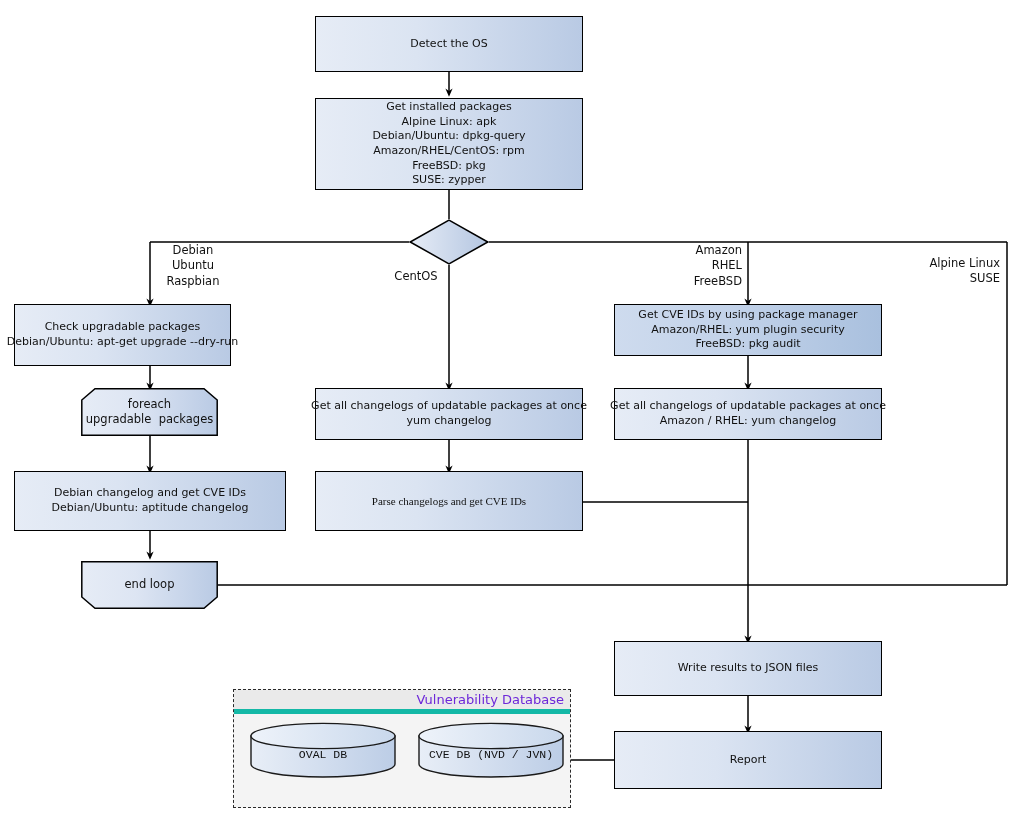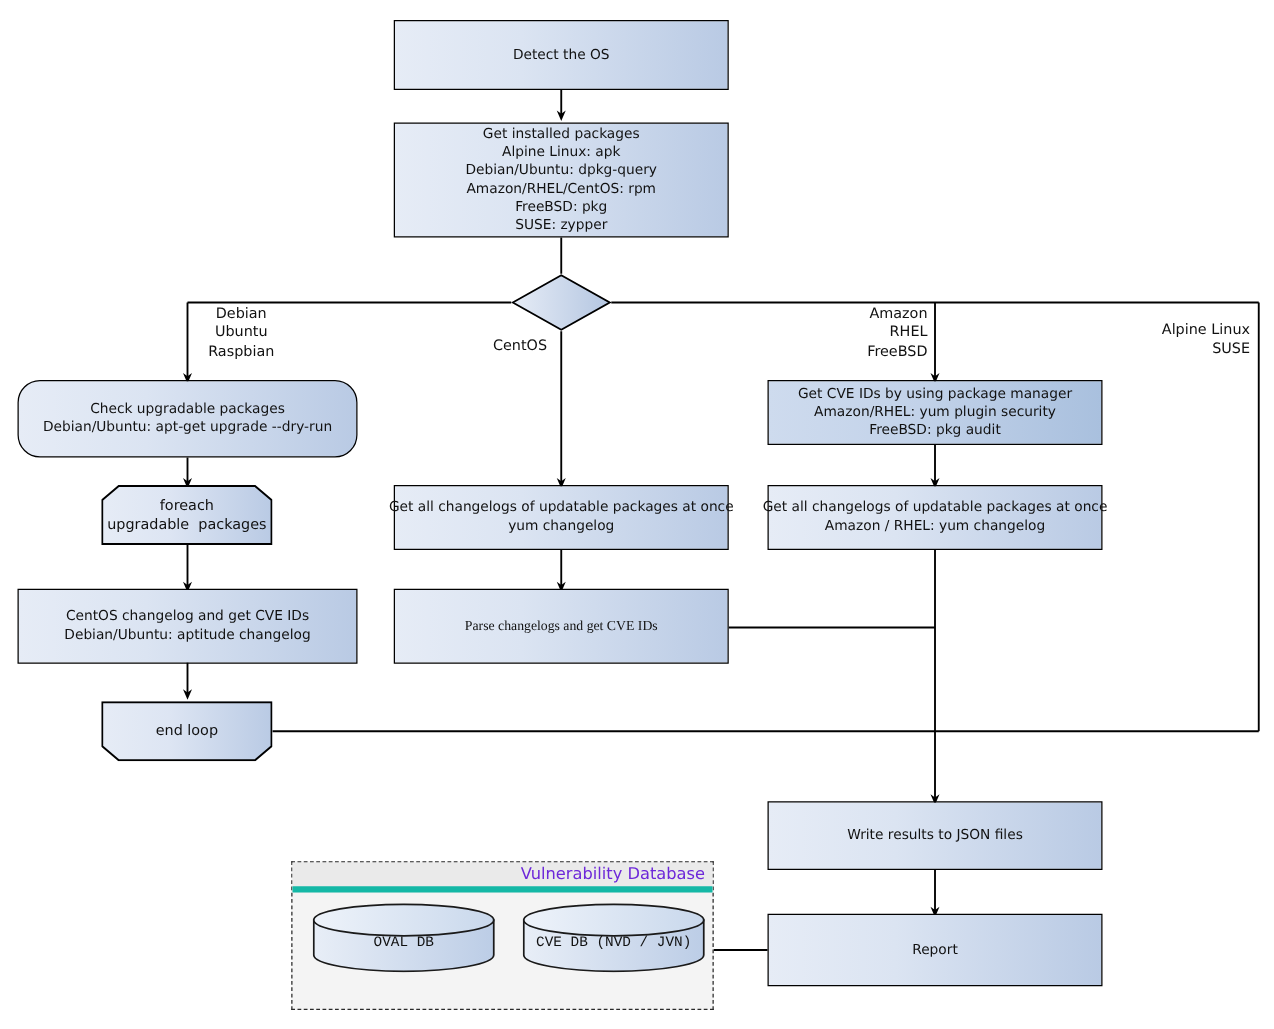--- a/index.html
+++ b/index.html
@@ -182,38 +182,38 @@
   <div class="branch-label" style="left:158px; top:243px; width:70px; text-align:center;">Debian
 Ubuntu
 Raspbian</div>
   <div class="branch-label" style="left:388px; top:269px; width:56px; text-align:center;">CentOS</div>
   <div class="branch-label" style="left:672px; top:243px; width:70px; text-align:right;">Amazon
 RHEL
 FreeBSD</div>
   <div class="branch-label" style="left:898px; top:256px; width:102px; text-align:right;">Alpine Linux
 SUSE</div>
 
-  <div class="node" style="left:14px; top:304px; width:272px; height:62px; flex-direction:column;border-radius:18px;">
+  <div class="node" style="left:14px; top:304px; width:217px; height:62px; flex-direction:column;">
     <span class="txt">Check upgradable packages</span>
     <span class="txt">Debian/Ubuntu: apt-get upgrade --dry-run</span>
   </div>
 
   <div class="loop-shape top-cut" style="left:81px; top:388px; width:137px; height:48px;">
     <div class="loop-fill"></div>
     <svg width="137" height="48" viewBox="0 0 137 48" style="position:absolute;inset:0;">
       <polygon points="14,0.8 123,0.8 136.2,12 136.2,47.2 0.8,47.2 0.8,12" fill="none" stroke="#000000" stroke-width="1.5"></polygon>
     </svg>
     <div class="loop-label" style="flex-direction:column;">
       <span>foreach</span>
       <span>upgradable  packages</span>
     </div>
   </div>
 
   <div class="node" style="left:14px; top:471px; width:272px; height:60px; flex-direction:column;">
-    <span class="txt">CentOS changelog and get  CVE IDs</span>
+    <span class="txt">Debian changelog and get  CVE IDs</span>
     <span class="txt">Debian/Ubuntu: aptitude changelog</span>
   </div>
 
   <div class="loop-shape bottom-cut" style="left:81px; top:561px; width:137px; height:48px;">
     <div class="loop-fill"></div>
     <svg width="137" height="48" viewBox="0 0 137 48" style="position:absolute;inset:0;">
       <polygon points="0.8,0.8 136.2,0.8 136.2,36 123,47.2 14,47.2 0.8,36" fill="none" stroke="#000000" stroke-width="1.5"></polygon>
     </svg>
     <div class="loop-label">end loop</div>
   </div>

